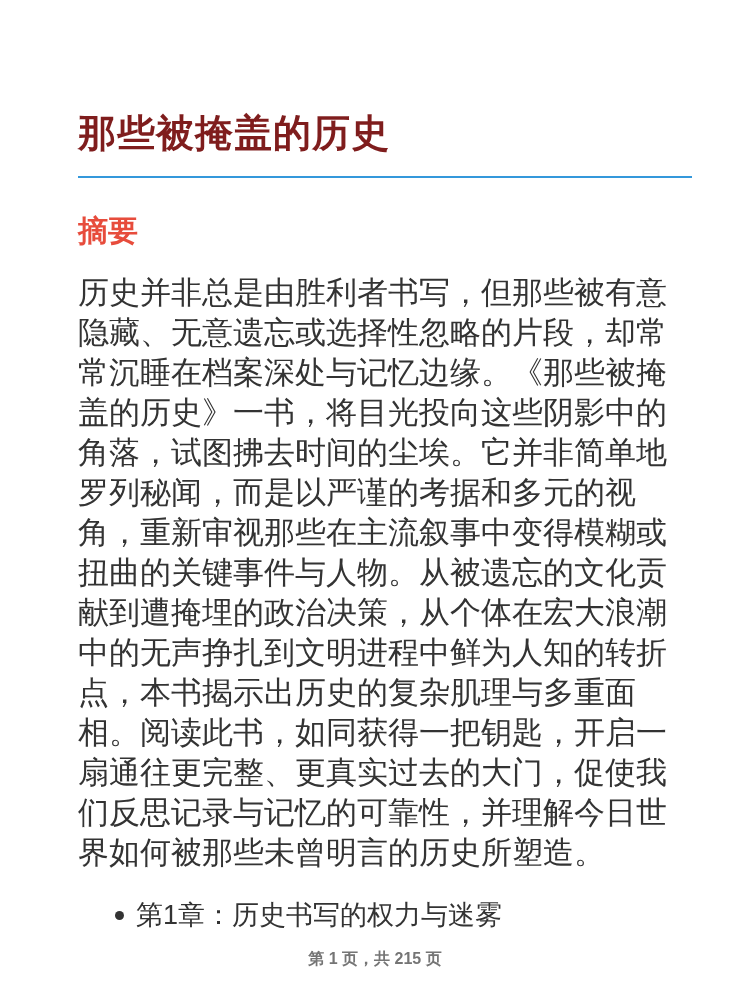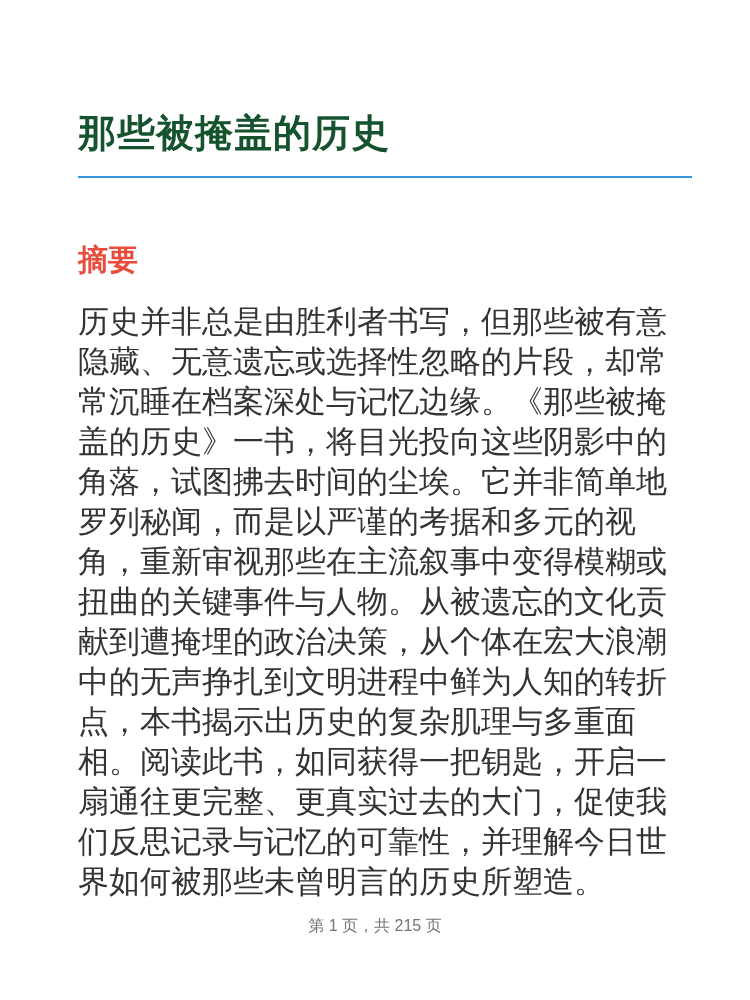--- a/index.html
+++ b/index.html
@@ -19,32 +19,32 @@
     width: 750px;
     height: 1000px;
     padding: 110px 58px 0 78px;
     display: flex;
     flex-direction: column;
   }
   .doc-title {
     font-size: 38px;
     line-height: 1.25;
     font-weight: bold;
-    color: #14532d;
+    color: #7f1d1d;
     margin: 0;
     padding-bottom: 18px;
     border-bottom: 2px solid #3498db;
     letter-spacing: 1px;
   }
   .section-heading {
     font-size: 30px;
     line-height: 1.25;
     font-weight: bold;
     color: #e74c3c;
-    margin: 63px 0 0 0;
+    margin: 34px 0 0 0;
   }
   .section-heading.toc {
     margin-top: 28px;
   }
   .abstract-text {
     font-size: 31px;
     line-height: 40px;
     color: #333333;
     margin: 24px 0 0 0;
     text-align: left;
@@ -71,30 +71,34 @@
     border-radius: 50%;
     background: #333333;
   }
   .page-footer {
     margin-top: 14px;
     margin-left: -20px; 
     width: 634px;
     text-align: center;
     font-size: 16px;
     color: #757575;
+    font-weight: bold;
   }
 </style>
 </head>
 <body>
 
 <div class="page">
 
   <h1 class="doc-title">那些被掩盖的历史</h1>
 
   <h2 class="section-heading">摘要</h2>
 
   <p class="abstract-text">历史并非总是由胜利者书写，但那些被有意隐藏、无意遗忘或选择性忽略的片段，却常常沉睡在档案深处与记忆边缘。《那些被掩盖的历史》一书，将目光投向这些阴影中的角落，试图拂去时间的尘埃。它并非简单地罗列秘闻，而是以严谨的考据和多元的视角，重新审视那些在主流叙事中变得模糊或扭曲的关键事件与人物。从被遗忘的文化贡献到遭掩埋的政治决策，从个体在宏大浪潮中的无声挣扎到文明进程中鲜为人知的转折点，本书揭示出历史的复杂肌理与多重面相。阅读此书，如同获得一把钥匙，开启一扇通往更完整、更真实过去的大门，促使我们反思记录与记忆的可靠性，并理解今日世界如何被那些未曾明言的历史所塑造。</p>
 
 
+  <ul class="toc-list">
+    <li class="toc-item">第1章：历史书写的权力与迷雾</li>
+  </ul>
 
   <div class="page-footer">第 1 页，共 215 页</div>
 
 </div>
 
 </body></html>

